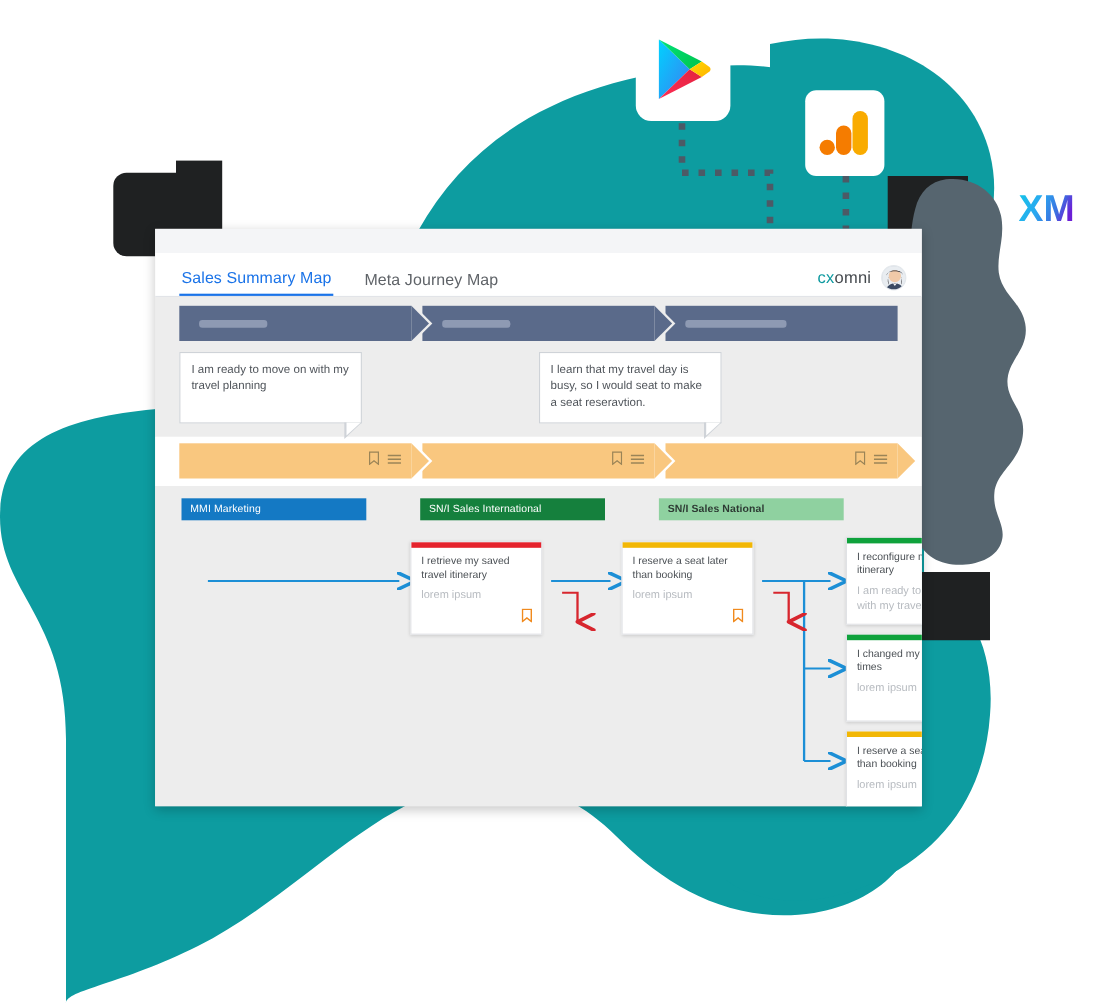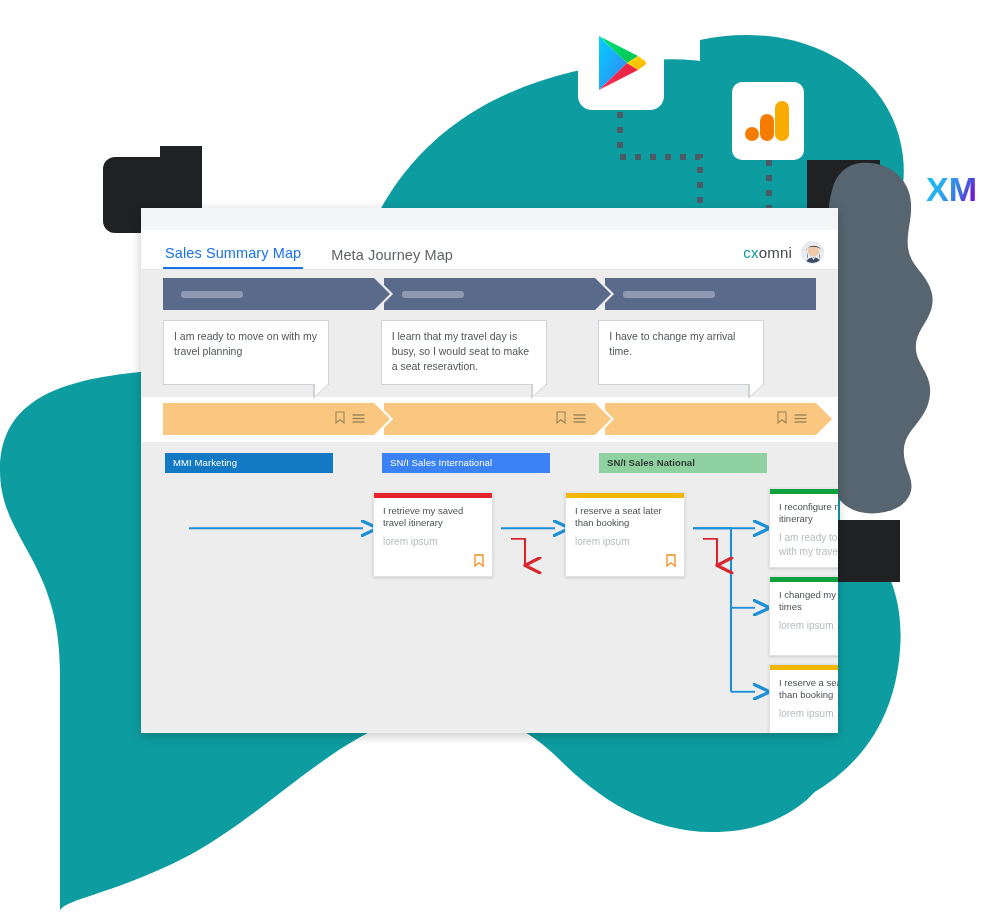--- a/index.html
+++ b/index.html
@@ -295,23 +295,20 @@
       </div>
     </div>
 
     <div id="quotes">
       <div class="quote-cell">
         <div class="bubble">I am ready to move on with my travel planning</div>
       </div>
       <div class="quote-cell">
         <div class="bubble">I learn that my travel day is busy, so I would seat to make a seat reseravtion.</div>
       </div>
-      <div class="quote-cell">
-        <div class="bubble">I have to change my arrival time.</div>
-      </div>
     </div>
 
     <div id="orange-band">
       <div class="chev-row">
         <div class="chev chev-orange">
           <span class="band-icon">
             <svg width="10" height="13" viewBox="0 0 10 13">
                 <path d="M1 1 h8 v11 l-4 -3.2 l-4 3.2 Z" fill="none" stroke="#9a8457" stroke-width="1.1"></path>
               </svg>
           </span>
@@ -358,21 +355,21 @@
           </span>
         </div>
       </div>
     </div>
 
     <div id="lanes">
       <div class="lane-cell">
         <div class="lane-chip" style="background:#1479C4">MMI Marketing</div>
       </div>
       <div class="lane-cell">
-        <div class="lane-chip" style="background:#3b82f6">SN/I Sales International</div>
+        <div class="lane-chip" style="background:#15803d">SN/I Sales International</div>
       </div>
       <div class="lane-cell">
         <div class="lane-chip dark-text" style="background:#8FD1A0">SN/I Sales National</div>
       </div>
     </div>
 
     <div id="board">
 
       <svg id="svg-arrows" viewBox="0 0 697 282" preserveAspectRatio="none">
         <defs>

